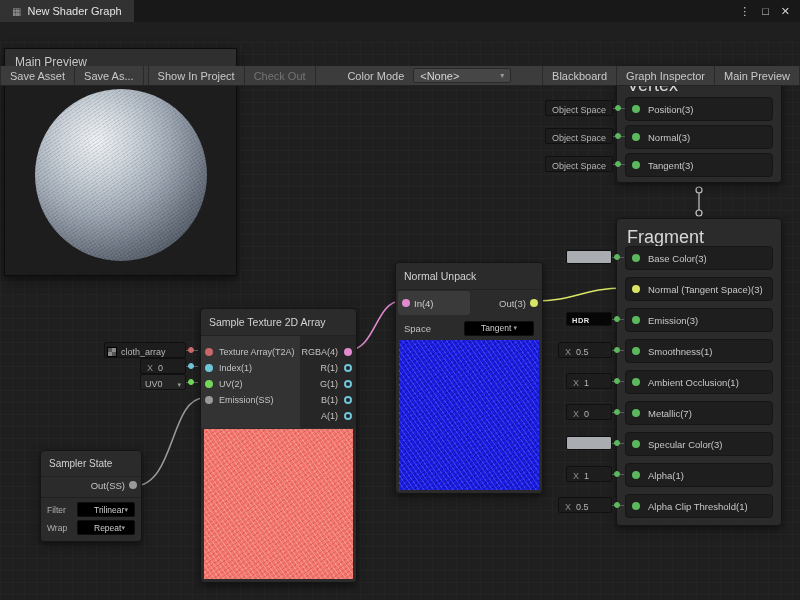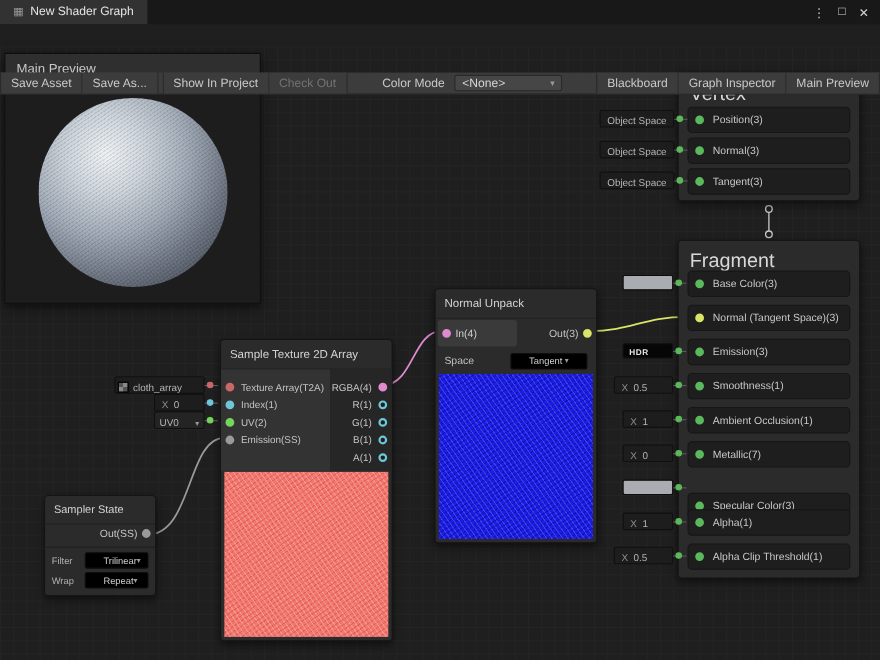--- a/index.html
+++ b/index.html
@@ -200,21 +200,21 @@
       <span>Smoothness(1)</span>
     </div>
     <div class="block-row" style="top:151px">
       <span class="ring ring-l c-green fill"></span>
       <span>Ambient Occlusion(1)</span>
     </div>
     <div class="block-row" style="top:182px">
       <span class="ring ring-l c-green fill"></span>
       <span>Metallic(7)</span>
     </div>
-    <div class="block-row" style="top:229px">
+    <div class="block-row" style="top:213px">
       <span class="ring ring-l c-green fill"></span>
       <span>Specular Color(3)</span>
     </div>
     <div class="block-row" style="top:244px">
       <span class="ring ring-l c-green fill"></span>
       <span>Alpha(1)</span>
     </div>
     <div class="block-row" style="top:275px">
       <span class="ring ring-l c-green fill"></span>
       <span>Alpha Clip Threshold(1)</span>

